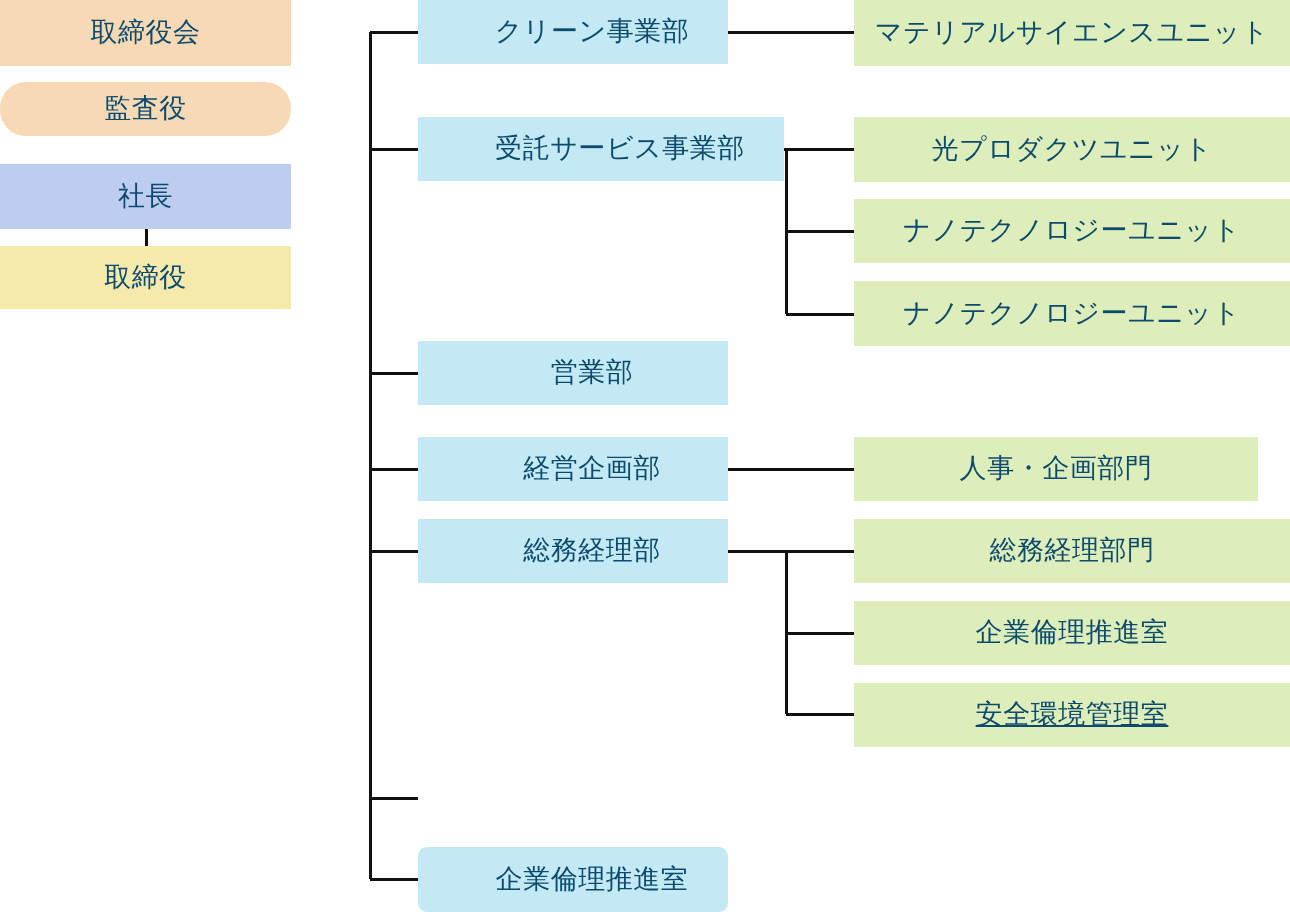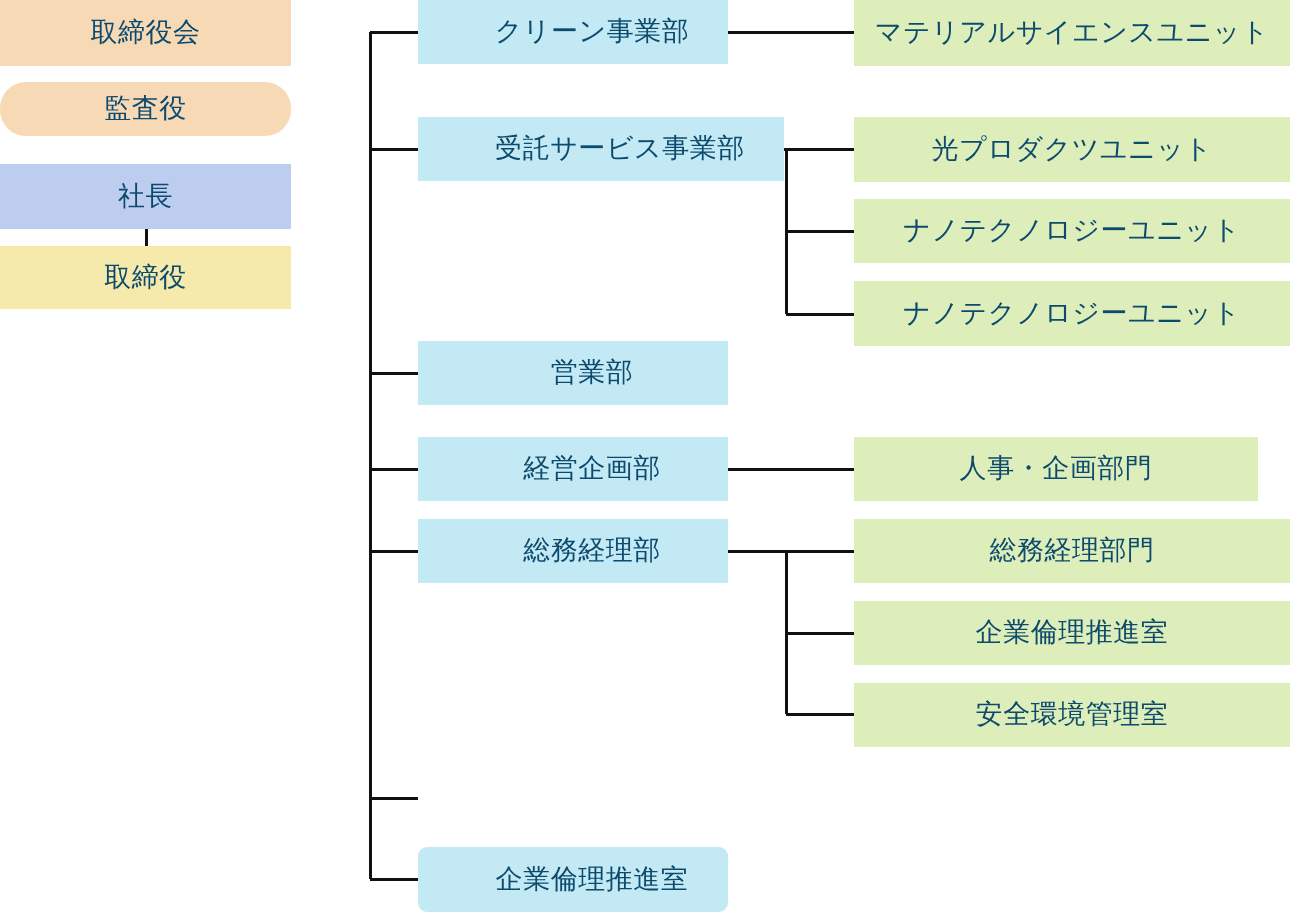--- a/index.html
+++ b/index.html
@@ -146,17 +146,17 @@
   </div>
 
   <div class="node lvl-unit" style="left:854px; top:519px; width:436px; height:64px;">
     <span class="node-label">総務経理部門</span>
   </div>
 
   <div class="node lvl-unit" style="left:854px; top:601px; width:436px; height:64px;">
     <span class="node-label">企業倫理推進室</span>
   </div>
 
-  <div class="node lvl-unit" style="left:854px; top:683px; width:436px; height:64px;">
+  <div class="node lvl-unit" style="left:854px; top:683px; width:436px; height:64px;text-decoration:underline;">
     <span class="node-label">安全環境管理室</span>
   </div>
 
 </div>
 
 </body></html>

